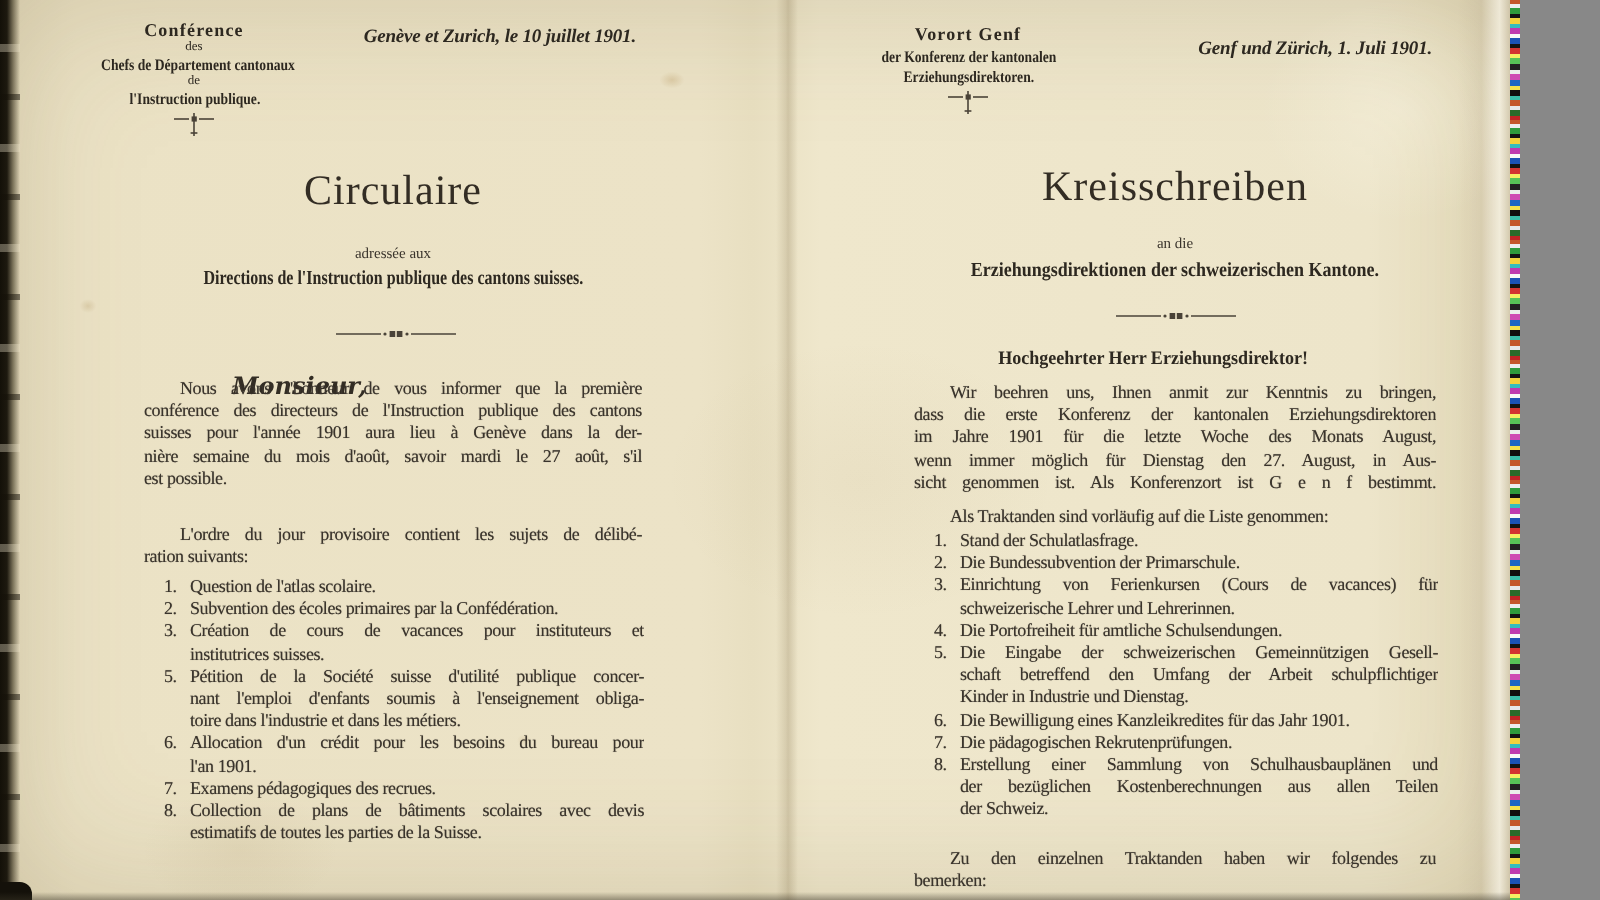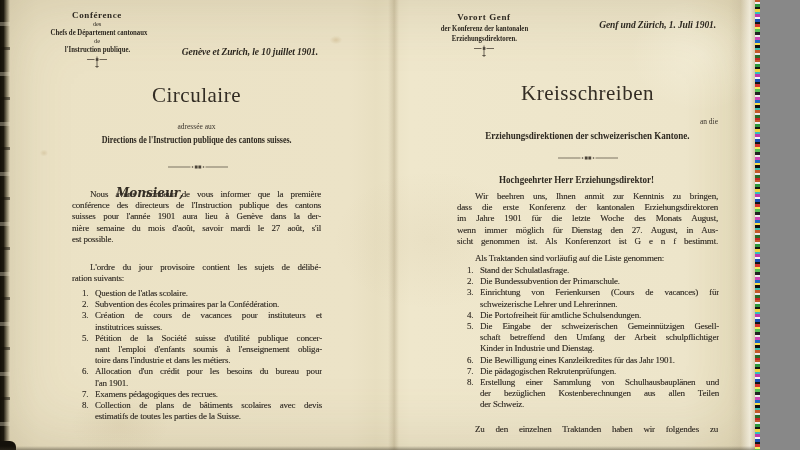--- a/index.html
+++ b/index.html
@@ -97,21 +97,21 @@
         <g stroke="#4a4338" stroke-width="0.8" fill="#4a4338">
           <line x1="0" y1="3.5" x2="7.5" y2="3.5"></line>
             <line x1="12.5" y1="3.5" x2="20" y2="3.5"></line>
           <rect x="8.8" y="2.2" width="2.6" height="2.6" stroke="none"></rect>
           <line x1="10" y1="0.5" x2="10" y2="12"></line>
             <line x1="8.3" y1="10.5" x2="11.7" y2="10.5"></line>
         </g>
       </svg>
     </div>
 
-    <div class="dateline" style="left:72px; top:14px; width:246px;margin-top:33px;">Genève et Zurich, le 10 juillet 1901.</div>
+    <div class="dateline" style="left:72px; top:14px; width:246px;">Genève et Zurich, le 10 juillet 1901.</div>
 
     <div class="title" style="left:72px; top:84px; width:249px;">Circulaire</div>
     <div class="sub-small" style="left:72px; top:122px; width:249px;">adressée aux</div>
     <div class="subtitle" style="left:72px; top:133px; width:249px;"><span class="condx">Directions de l'Instruction publique des cantons suisses.</span></div>
 
     <svg class="divider" style="left:168px; top:163px;" width="60" height="8" viewBox="0 0 60 8">
       <g stroke="#4a4338" stroke-width="0.7" fill="#4a4338">
         <line x1="0" y1="4" x2="22.5" y2="4"></line>
           <line x1="37.5" y1="4" x2="60" y2="4"></line>
         <circle cx="24.5" cy="4" r="0.8" stroke="none"></circle>
@@ -177,21 +177,21 @@
           <rect x="8.8" y="2.2" width="2.6" height="2.6" stroke="none"></rect>
           <line x1="10" y1="0.5" x2="10" y2="12"></line>
             <line x1="8.3" y1="10.5" x2="11.7" y2="10.5"></line>
         </g>
       </svg>
     </div>
 
     <div class="dateline" style="left:457px; top:20px; width:259px;">Genf und Zürich, 1. Juli 1901.</div>
 
     <div class="title" style="left:457px; top:82px; width:261px;">Kreisschreiben</div>
-    <div class="sub-small" style="left:457px; top:117px; width:261px;text-align:right;">an die</div>
+    <div class="sub-small" style="left:457px; top:117px; width:261px;">an die</div>
     <div class="subtitle de" style="left:457px; top:129px; width:261px;"><span class="condx">Erziehungsdirektionen der schweizerischen Kantone.</span></div>
 
     <svg class="divider" style="left:558px; top:154px;" width="60" height="8" viewBox="0 0 60 8">
       <g stroke="#4a4338" stroke-width="0.7" fill="#4a4338">
         <line x1="0" y1="4" x2="22.5" y2="4"></line>
           <line x1="37.5" y1="4" x2="60" y2="4"></line>
         <circle cx="24.5" cy="4" r="0.8" stroke="none"></circle>
         <rect x="26.8" y="2.5" width="2.8" height="3" stroke="none"></rect>
         <rect x="30.4" y="2.5" width="2.8" height="3" stroke="none"></rect>
         <circle cx="35.5" cy="4" r="0.8" stroke="none"></circle>
@@ -236,20 +236,21 @@
           <div class="tline first"><span class="num">7.</span>Die pädagogischen Rekrutenprüfungen.</div>
         </div>
         <div class="agenda-item">
           <div class="tline first just"><span class="num">8.</span>Erstellung einer Sammlung von Schulhausbauplänen und</div>
           <div class="tline wrap just">der bezüglichen Kostenberechnungen aus allen Teilen</div>
           <div class="tline wrap">der Schweiz.</div>
         </div>
       </div>
     <div class="block para" style="left:457px; top:424px; width:261px;">
         <div class="tline just">Zu den einzelnen Traktanden haben wir folgendes zu</div>
+        <div class="tline">bemerken:</div>
       </div>
   </div>
 
   <div class="gutter"></div>
   <div class="right-band"></div>
   <div class="color-strip"></div>
   <div class="binding"></div>
   <div class="corner-blob"></div>
   <div class="bottom-edge"></div>
 </div>

